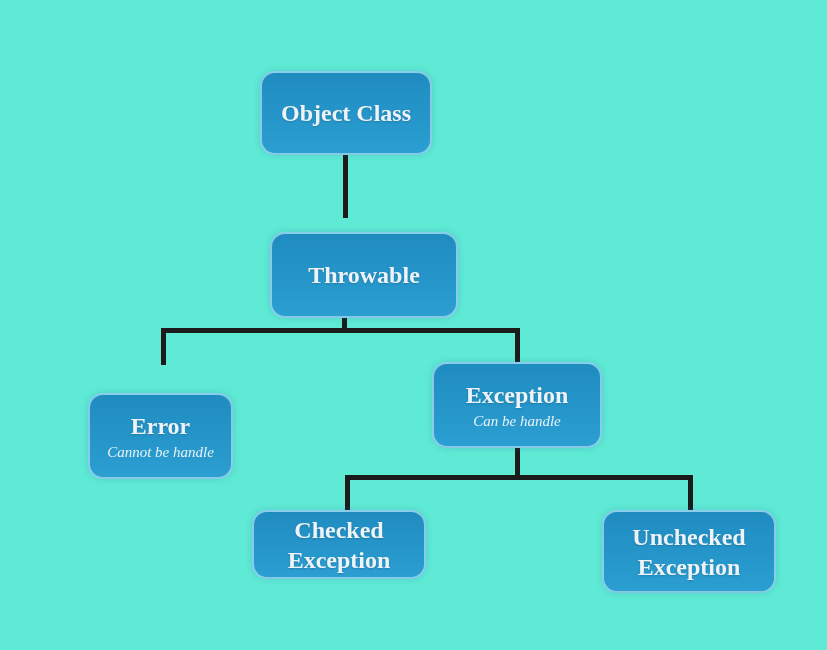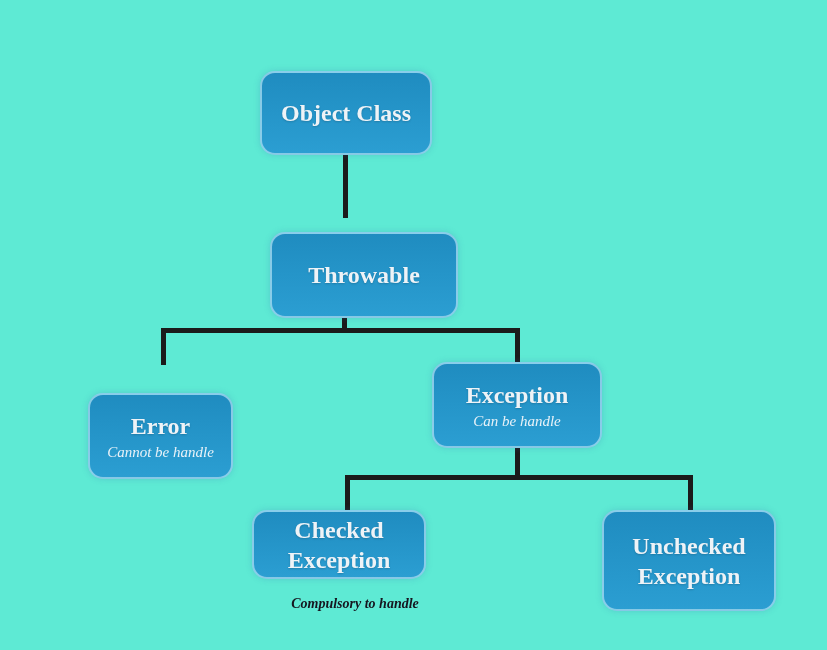--- a/index.html
+++ b/index.html
@@ -38,21 +38,21 @@
     margin-top:3px;
     color:#e9f2f8;
     text-align:right;
   }
   
   .n-object{left:260px;top:71px;width:172px;height:84px;}
   .n-throwable{left:270px;top:215px;width:188px;height:86px;margin-top:17px;}
   .n-error{left:88px;top:362px;width:145px;height:86px;margin-top:31px;}
   .n-exception{left:432px;top:362px;width:170px;height:86px;}
   .n-checked{left:252px;top:510px;width:174px;height:69px;}
-  .n-unchecked{left:602px;top:510px;width:174px;height:101px;}
+  .n-unchecked{left:602px;top:510px;width:174px;height:83px;}
 
   .connector{position:absolute;background:#1b1b1b;}
   .c1{left:343px;top:150px;width:5px;height:68px;}
   .c2{left:342px;top:299px;width:5px;height:34px;}
   .c3{left:161px;top:328px;width:359px;height:5px;}
   .c4{left:161px;top:328px;width:5px;height:37px;}
   .c5{left:515px;top:328px;width:5px;height:37px;}
   .c6{left:515px;top:446px;width:5px;height:34px;}
   .c7{left:345px;top:475px;width:348px;height:5px;}
   .c8{left:345px;top:475px;width:5px;height:38px;}
@@ -104,15 +104,14 @@
   </div>
 
   <div class="node n-checked">
     <div class="label">Checked Exception</div>
   </div>
 
   <div class="node n-unchecked">
     <div class="label">Unchecked Exception</div>
   </div>
 
-  <div class="caption cap-checked">Compulsory to handle</div>
 
 </div>
 
 </body></html>

